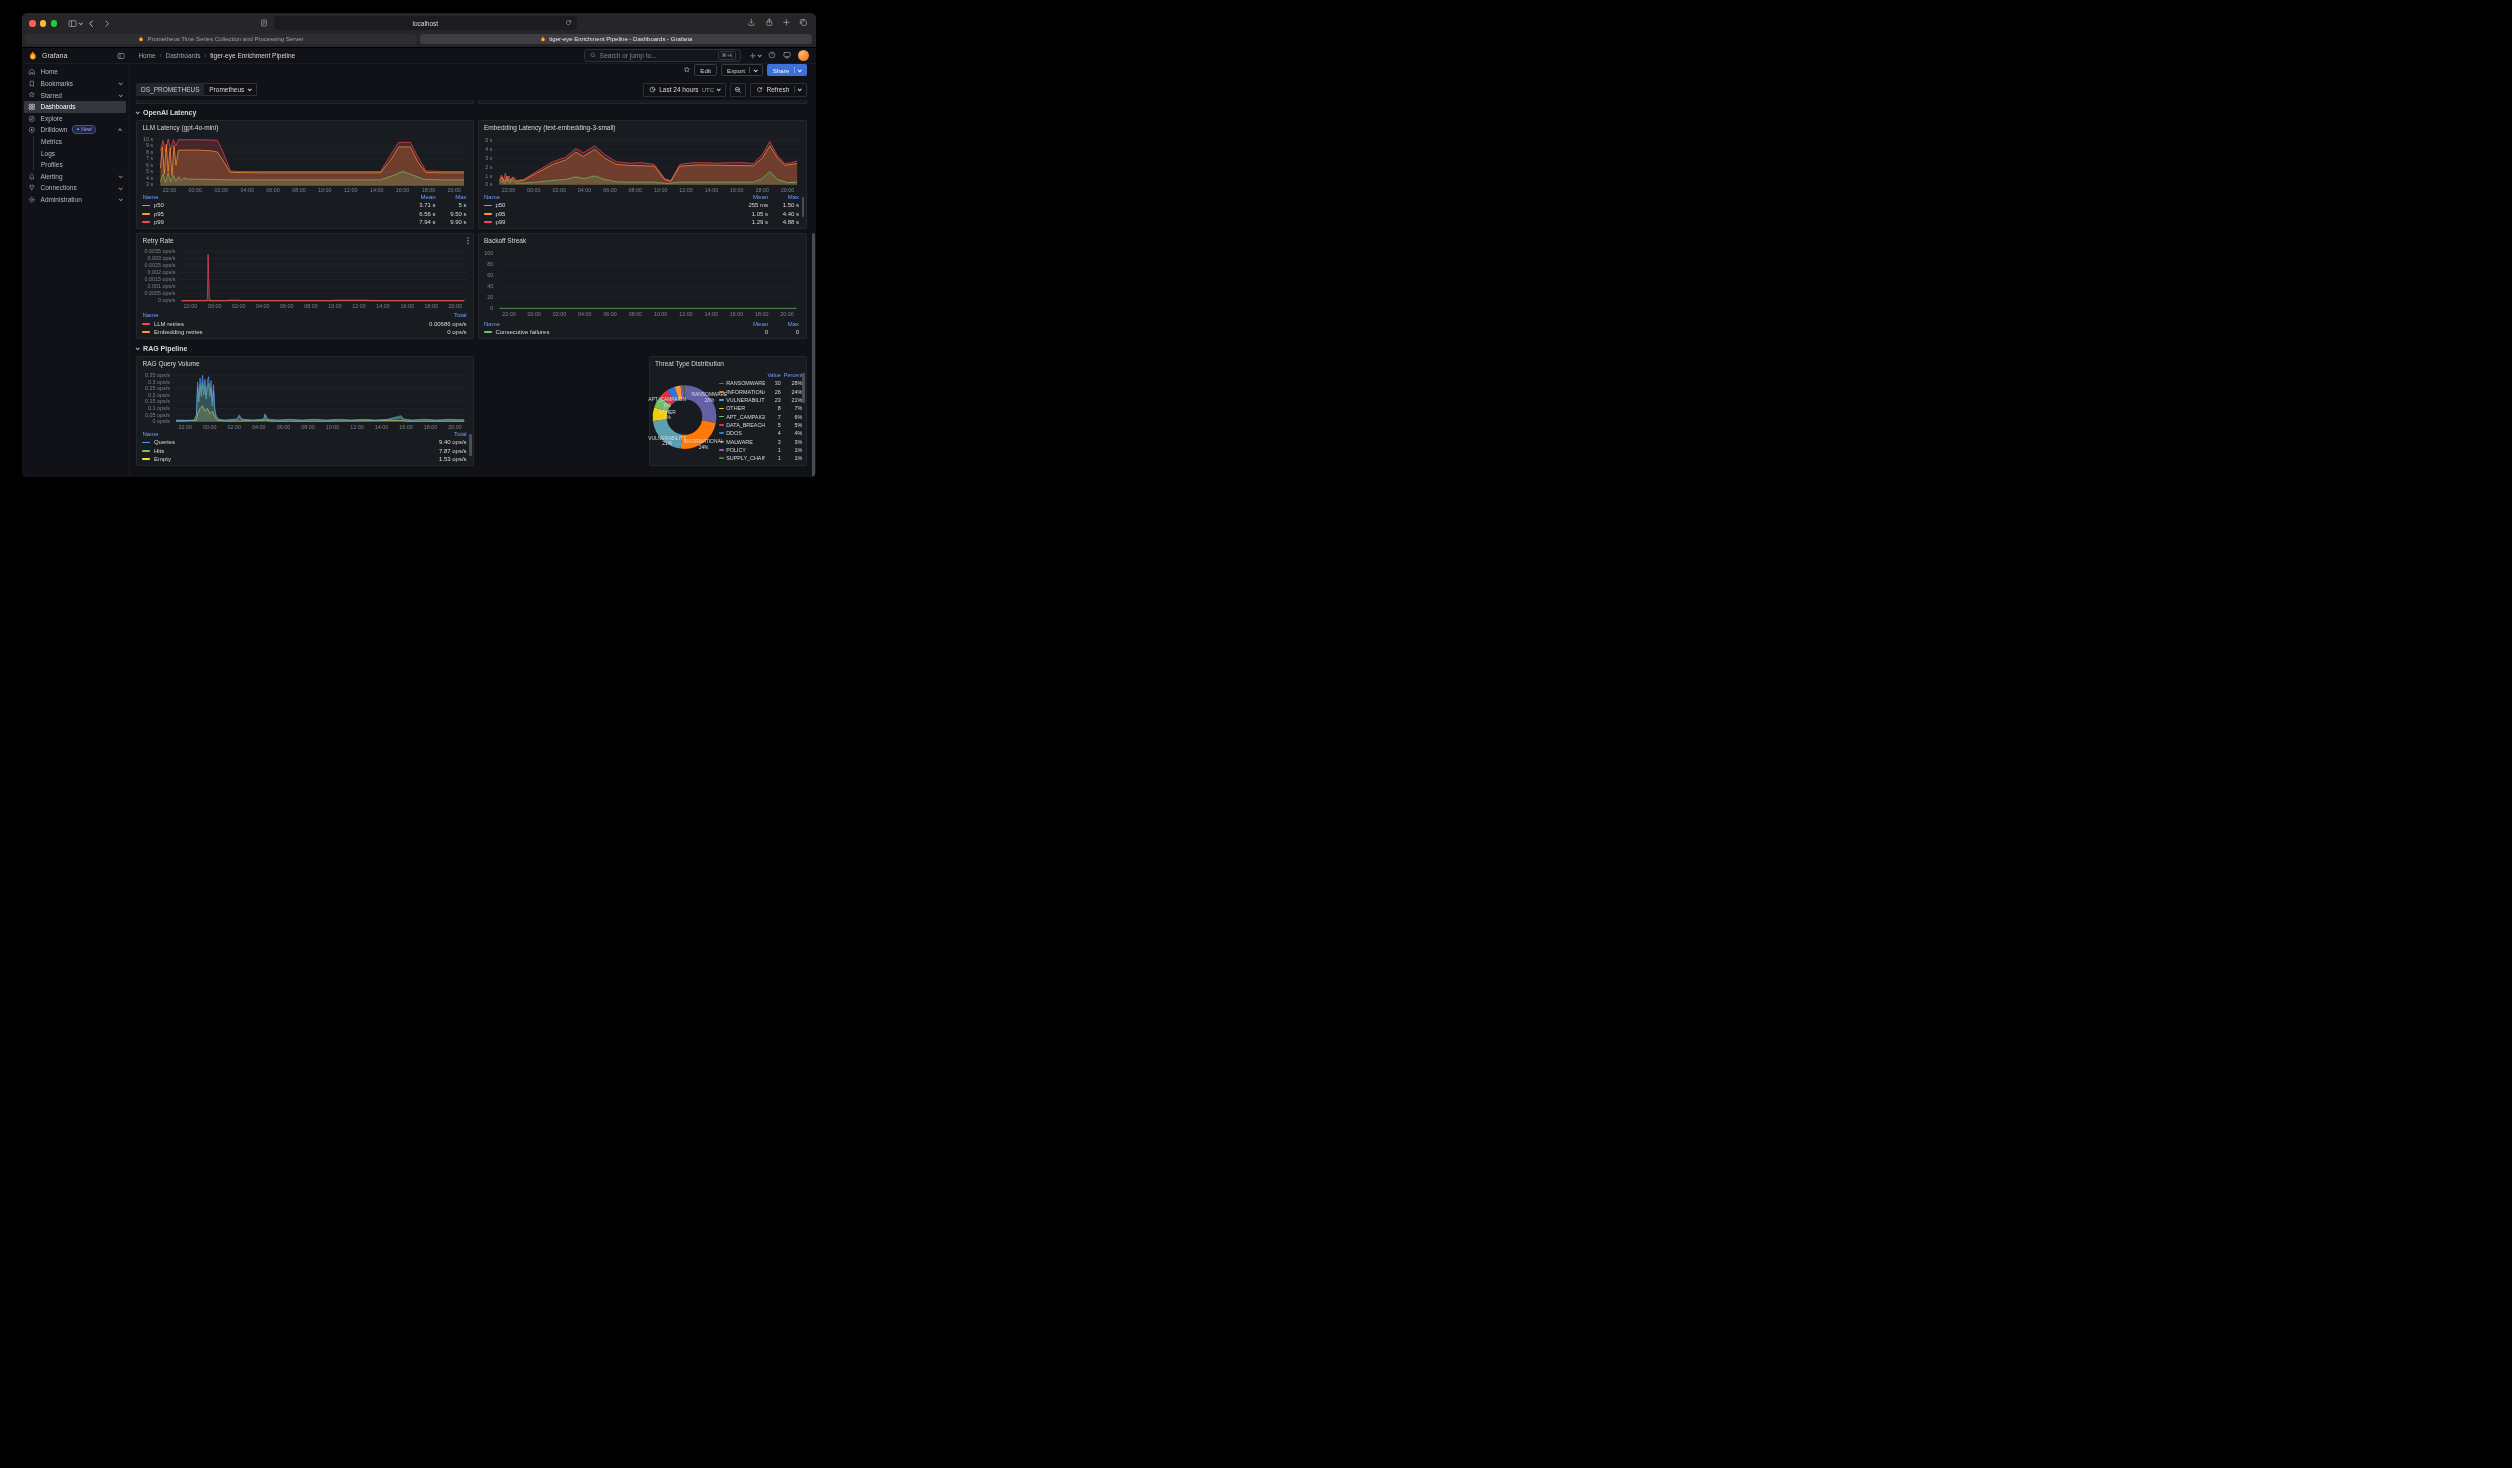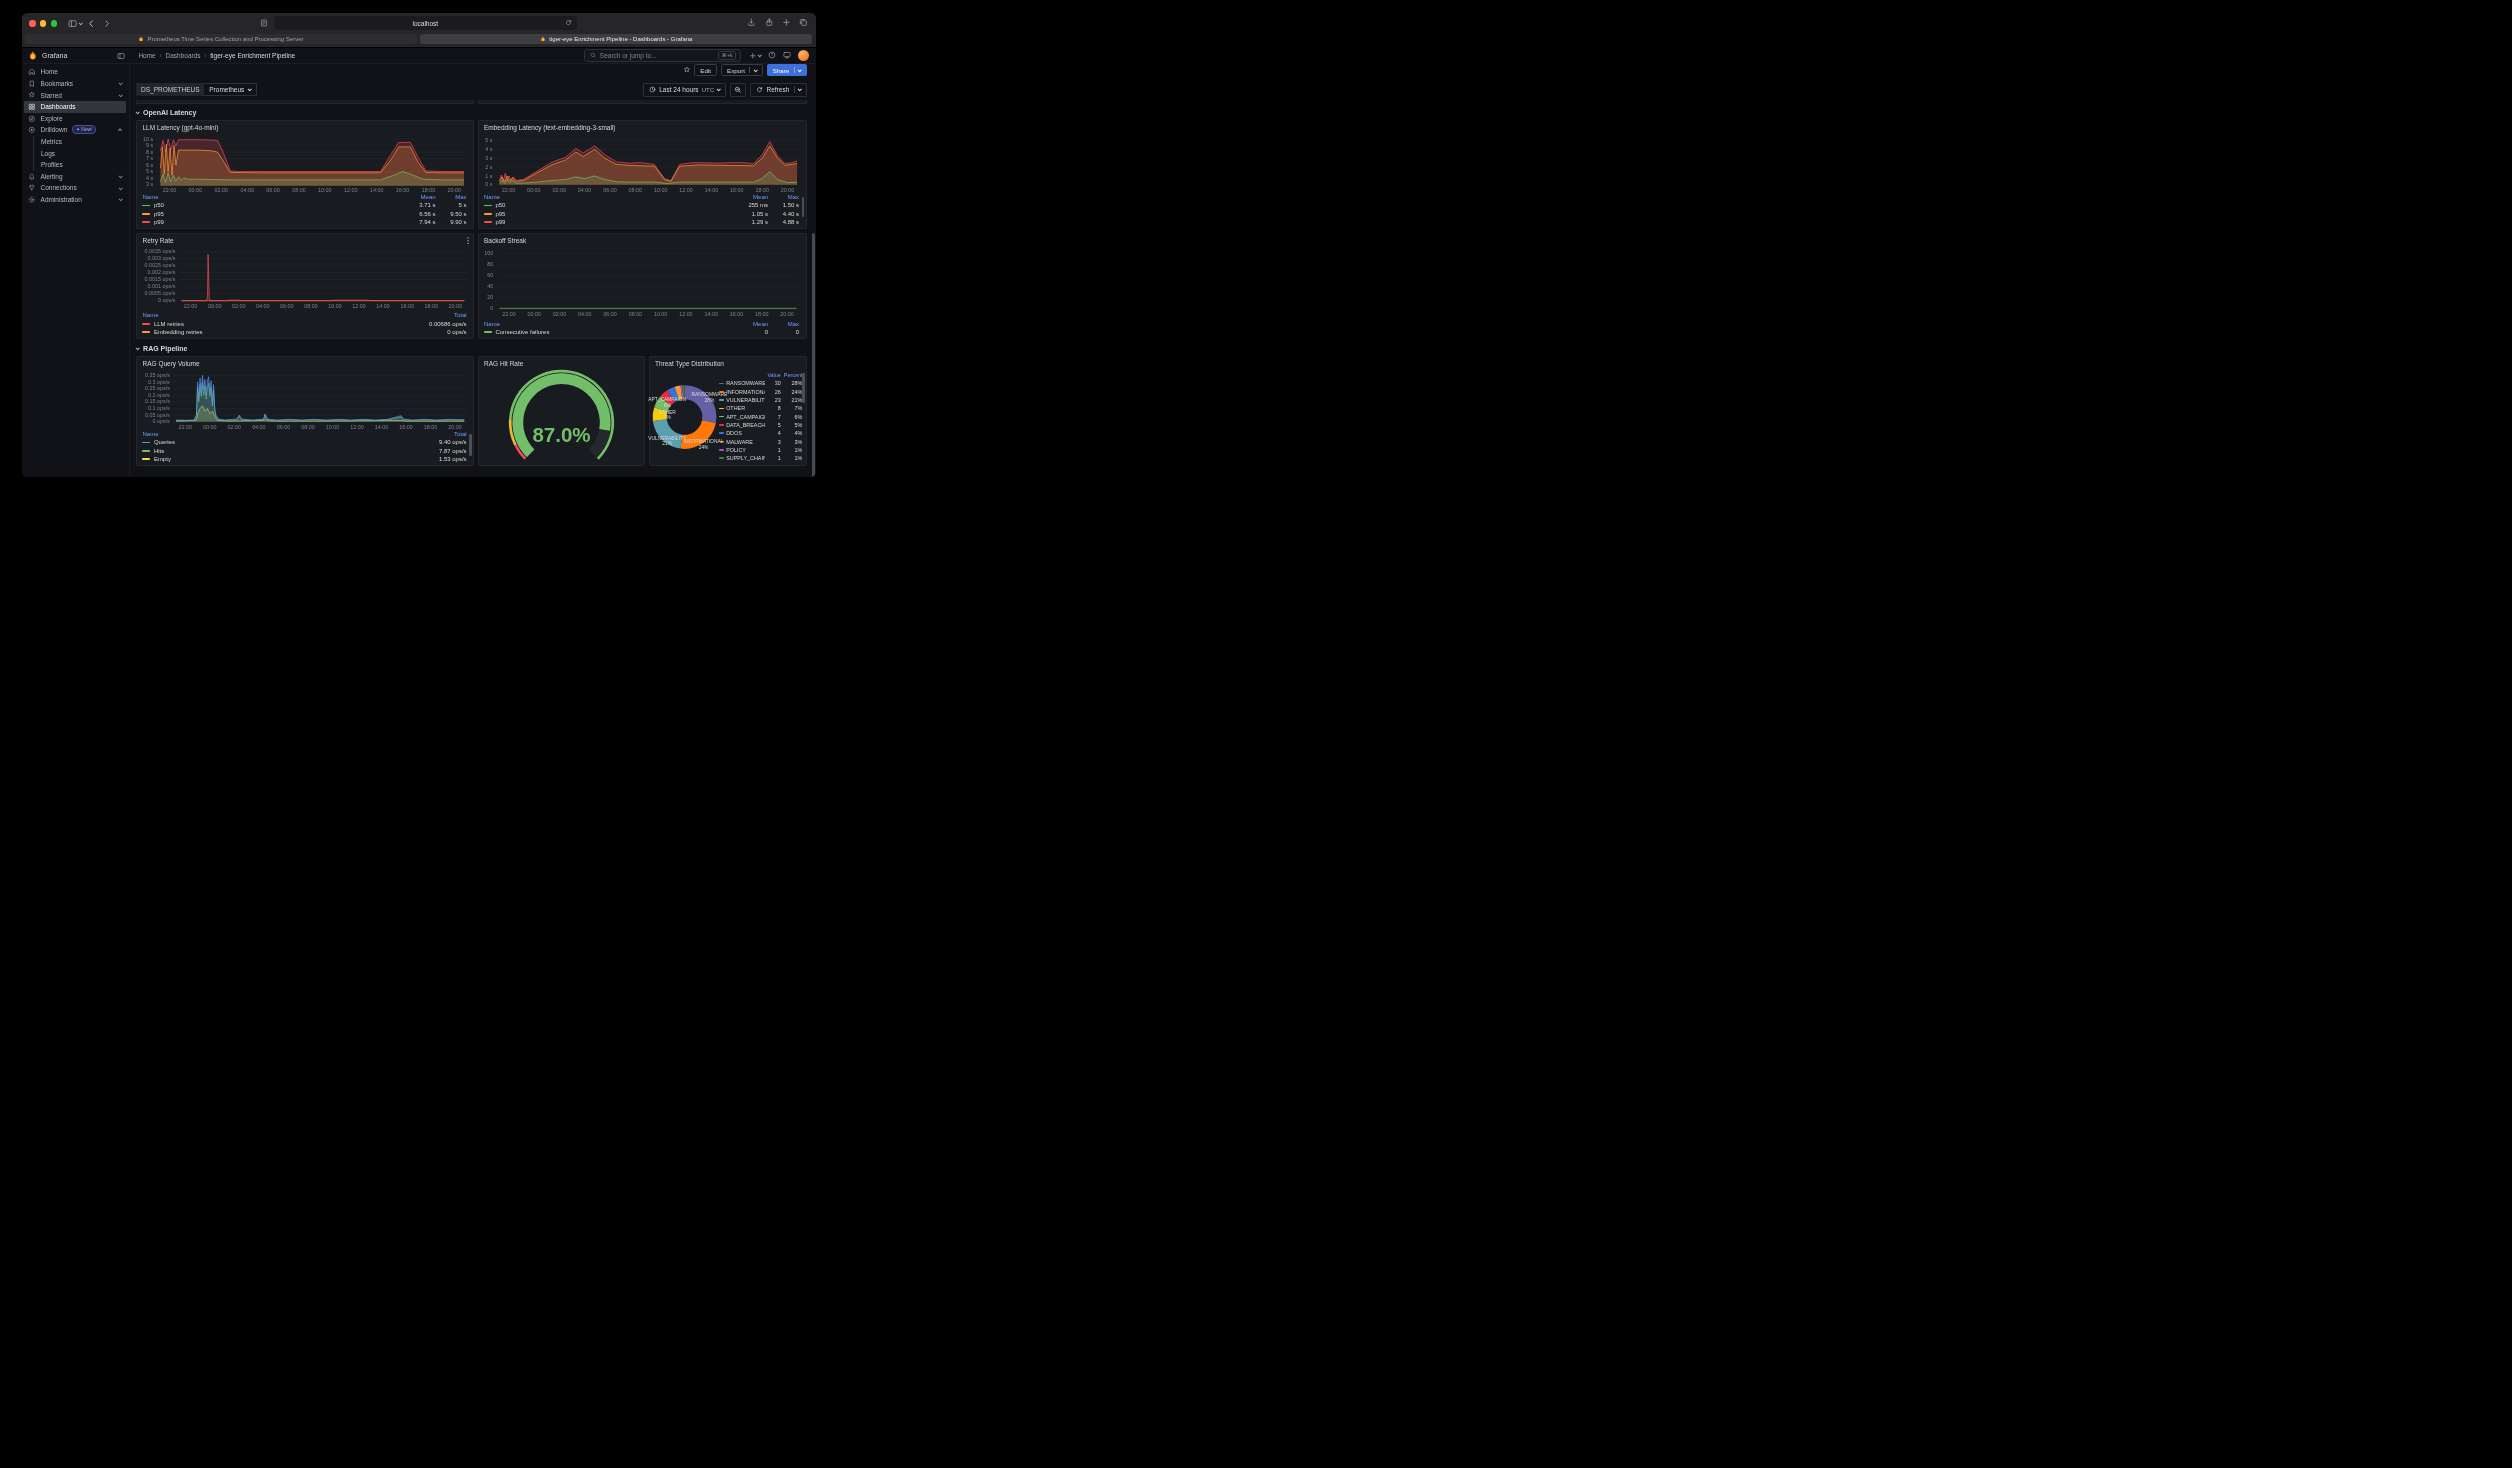--- a/index.html
+++ b/index.html
@@ -702,33 +702,20 @@
           </div>
           <div class="lg-row">
             <span class="swatch" style="background: rgb(250, 222, 42);"></span>
             <span class="lg-name">Empty</span>
             <span class="lg-val total">1.53 ops/s</span>
           </div>
         </div>
         <div class="mini-sb" style="right:1.6px;top:77px;height:21.6px"></div>
       </section>
 
-      <section class="panel" style="left:348px;top:280px;width:167px;height:110px">
-        <h2 class="p-title">RAG Hit Rate</h2>
-        <div class="gauge">
-              <svg width="157" height="93" style="overflow: visible; display: block;font-size:12px" viewBox="0 0 290 172">
-                <path d="M87.80 154.11 A80.89999999999999 80.89999999999999 0 1 1 202.20 154.11" stroke="#26282e" stroke-width="20" fill="none"></path>
-                <path d="M87.80 154.11 A80.89999999999999 80.89999999999999 0 1 1 224.70 110.81" stroke="#73bf69" stroke-width="20" fill="none"></path>
-                <path d="M77.90 164.01 A94.89999999999999 94.89999999999999 0 0 1 59.78 138.66" stroke="#f2495c" stroke-width="5" fill="none"></path>
-                <path d="M59.78 138.66 A94.89999999999999 94.89999999999999 0 0 1 50.29 90.95" stroke="#eab839" stroke-width="5" fill="none"></path>
-                <path d="M50.29 90.95 A94.89999999999999 94.89999999999999 0 1 1 212.10 164.01" stroke="#73bf69" stroke-width="5" fill="none"></path>
-                <text x="145" y="132.90570000000002" fill="#73bf69" font-size="38" text-anchor="middle" font-weight="700">87.0%</text>
-              </svg>
-            </div>
-      </section>
 
       <section class="panel" style="left:519px;top:280px;width:158px;height:110px">
         <h2 class="p-title">Threat Type Distribution</h2>
         <div class="donut">
               <svg width="67" height="94" style="overflow: visible; display: block;font-size:12px" viewBox="0 0 124 174">
                 <path d="M62.00 41.00 A46 46 0 0 1 107.19 95.62" stroke="#6460a8" stroke-width="26" fill="none"></path>
                 <path d="M107.19 95.62 A46 46 0 0 1 56.23 132.64" stroke="#ff780a" stroke-width="26" fill="none"></path>
                 <path d="M56.23 132.64 A46 46 0 0 1 16.36 92.77" stroke="#5aa0b0" stroke-width="26" fill="none"></path>
                 <path d="M16.36 92.77 A46 46 0 0 1 18.25 72.79" stroke="#f2cc0c" stroke-width="26" fill="none"></path>
                 <path d="M18.25 72.79 A46 46 0 0 1 26.56 57.68" stroke="#73bf69" stroke-width="26" fill="none"></path>

